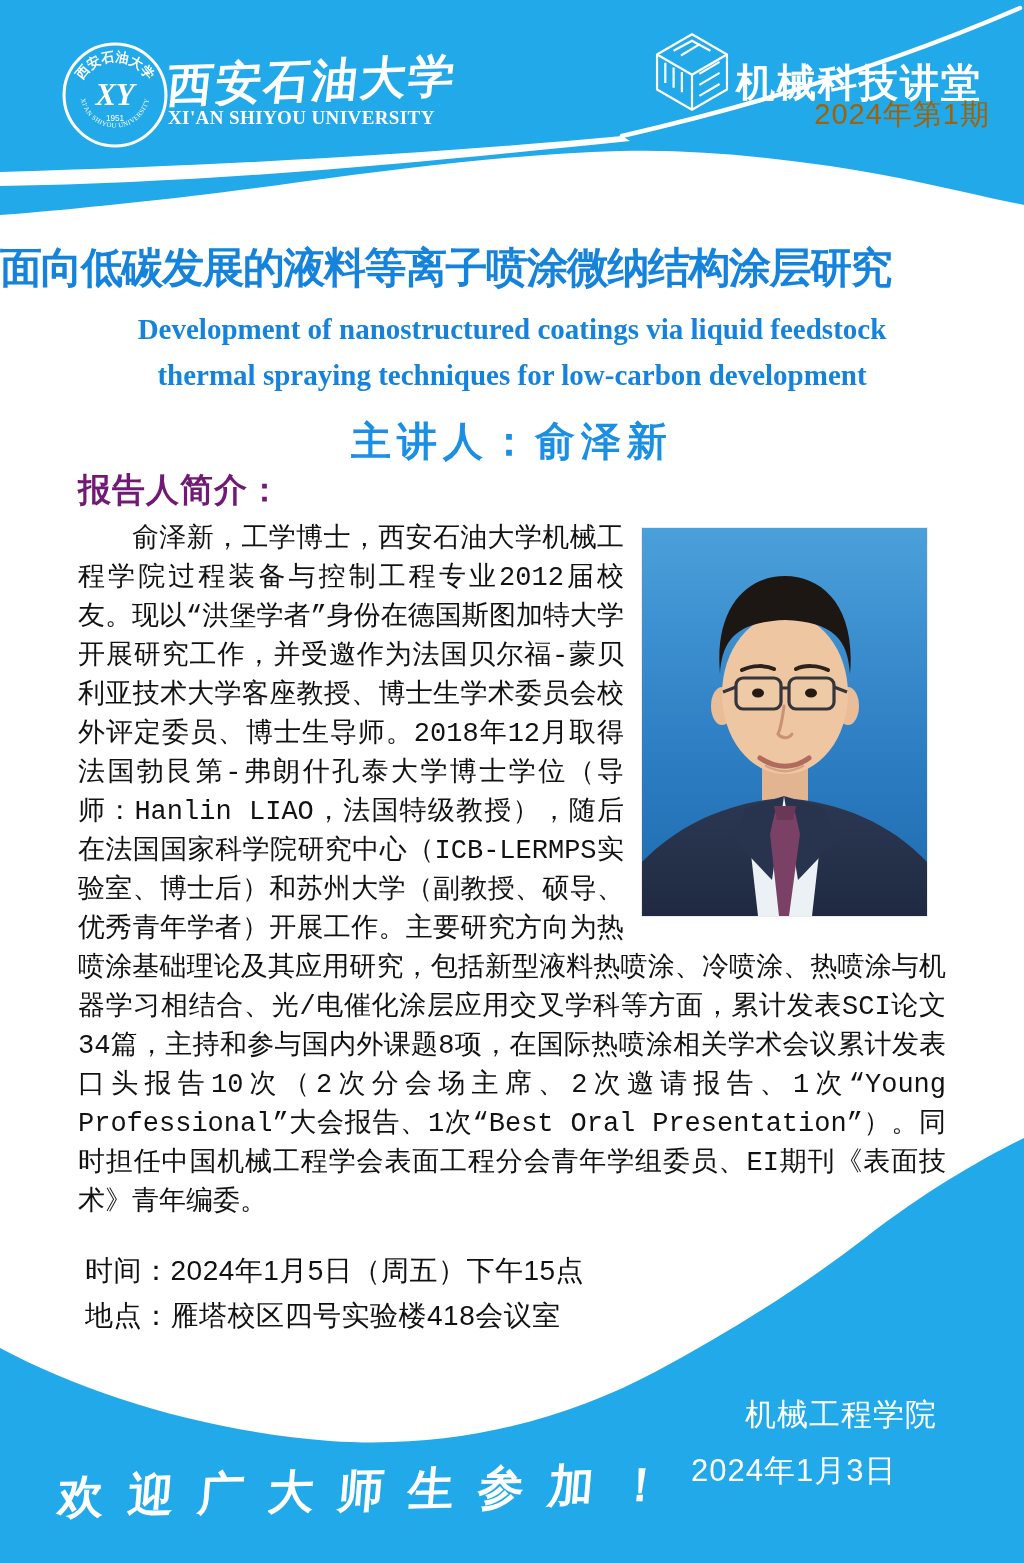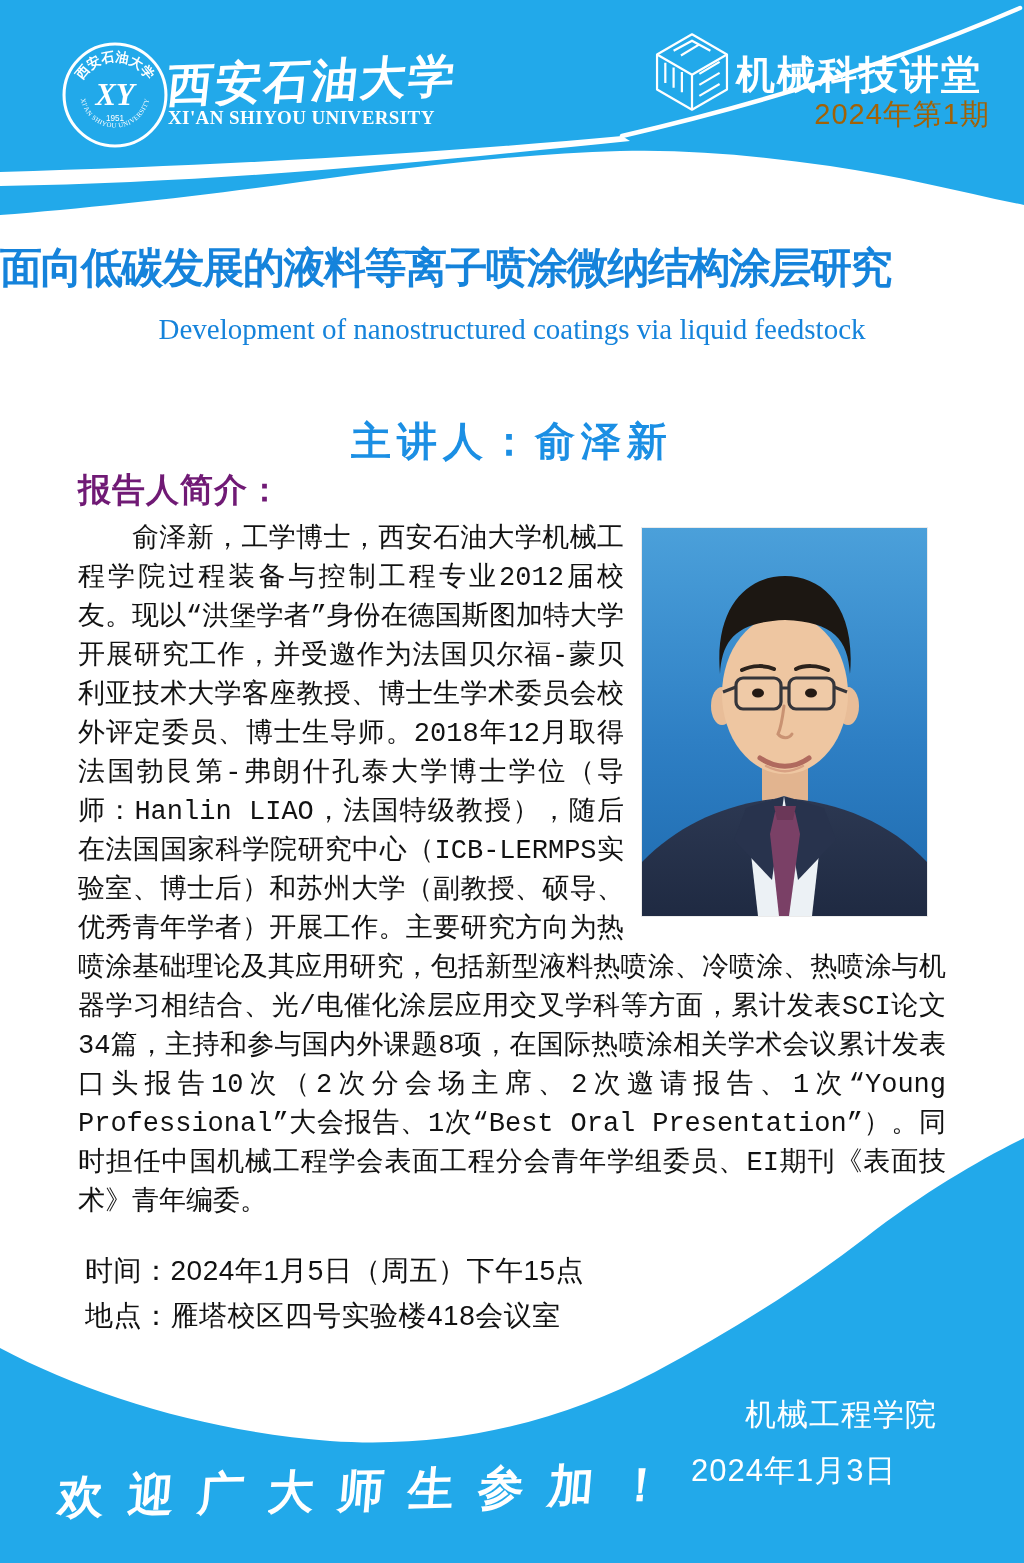--- a/index.html
+++ b/index.html
@@ -19,36 +19,36 @@
     font-family:"DejaVu Serif","Liberation Serif",serif;
     transform:skewX(-8deg) rotate(-2deg);letter-spacing:2px;white-space:nowrap;
   }
   .uni-en{
     position:absolute;top:107px;left:168px;
     color:#fff;font-size:19px;font-weight:bold;letter-spacing:.4px;
     font-family:"Liberation Serif","DejaVu Serif",serif;white-space:nowrap;
   }
   .cube{position:absolute;top:30px;left:646px;width:92px;height:84px;}
   .series-title{
-    position:absolute;top:48px;left:736px;width:260px;
+    position:absolute;top:56px;left:736px;width:260px;
     color:#fff;font-size:39px;font-weight:bold;letter-spacing:2px;white-space:nowrap;
   }
   .series-issue{
     position:absolute;top:95px;left:735px;width:255px;text-align:right;
     color:#a16207;font-size:29px;letter-spacing:1px;white-space:nowrap;
   }
 
   
   .title-cn{
     position:absolute;top:240px;left:0;width:848px;text-align:center;
     color:#1583DB;font-size:42px;font-weight:bold;letter-spacing:-1.5px;white-space:nowrap;
   }
   .title-en{
     position:absolute;top:306px;left:0;width:1024px;text-align:center;
-    color:#1583DB;font-size:29px;font-weight:normal;line-height:46px;
+    color:#1583DB;font-size:29px;font-weight:bold;line-height:46px;
     font-family:"Liberation Serif","DejaVu Serif",serif;
   }
   .speaker-line{
     position:absolute;top:414px;left:0;width:1024px;text-align:center;
     color:#1B8FE4;font-size:40px;font-weight:bold;letter-spacing:6px;white-space:nowrap;
   }
 
   
   .bio-heading{
     position:absolute;top:468px;left:78px;
@@ -133,20 +133,21 @@
       <path d="M58,47 L80,34 M58,59 L80,46 M58,71 L80,58"></path>
     </g>
   </svg>
 
   <div class="series-title">机械科技讲堂</div>
   <div class="series-issue">2024年第1期</div>
 
   <div class="title-cn">面向低碳发展的液料等离子喷涂微纳结构涂层研究</div>
   <div class="title-en">
     <div>Development of nanostructured coatings via liquid feedstock</div>
+    <div>thermal spraying techniques for low-carbon development</div>
   </div>
   <div class="speaker-line">主讲人：俞泽新</div>
 
   <div class="bio-heading">报告人简介：</div>
 
   <div class="bio-text">
     <div class="photo-float"></div>
     <p>俞泽新，工学博士，西安石油大学机械工程学院过程装备与控制工程专业2012届校友。现以“洪堡学者”身份在德国斯图加特大学开展研究工作，并受邀作为法国贝尔福-蒙贝利亚技术大学客座教授、博士生学术委员会校外评定委员、博士生导师。2018年12月取得法国勃艮第-弗朗什孔泰大学博士学位（导师：Hanlin LIAO，法国特级教授），随后在法国国家科学院研究中心（ICB-LERMPS实验室、博士后）和苏州大学（副教授、硕导、优秀青年学者）开展工作。主要研究方向为热喷涂基础理论及其应用研究，包括新型液料热喷涂、冷喷涂、热喷涂与机器学习相结合、光/电催化涂层应用交叉学科等方面，累计发表SCI论文34篇，主持和参与国内外课题8项，在国际热喷涂相关学术会议累计发表口头报告10次（2次分会场主席、2次邀请报告、1次“Young Professional”大会报告、1次“Best Oral Presentation”）。同时担任中国机械工程学会表面工程分会青年学组委员、EI期刊《表面技术》青年编委。</p>
   </div>
 

